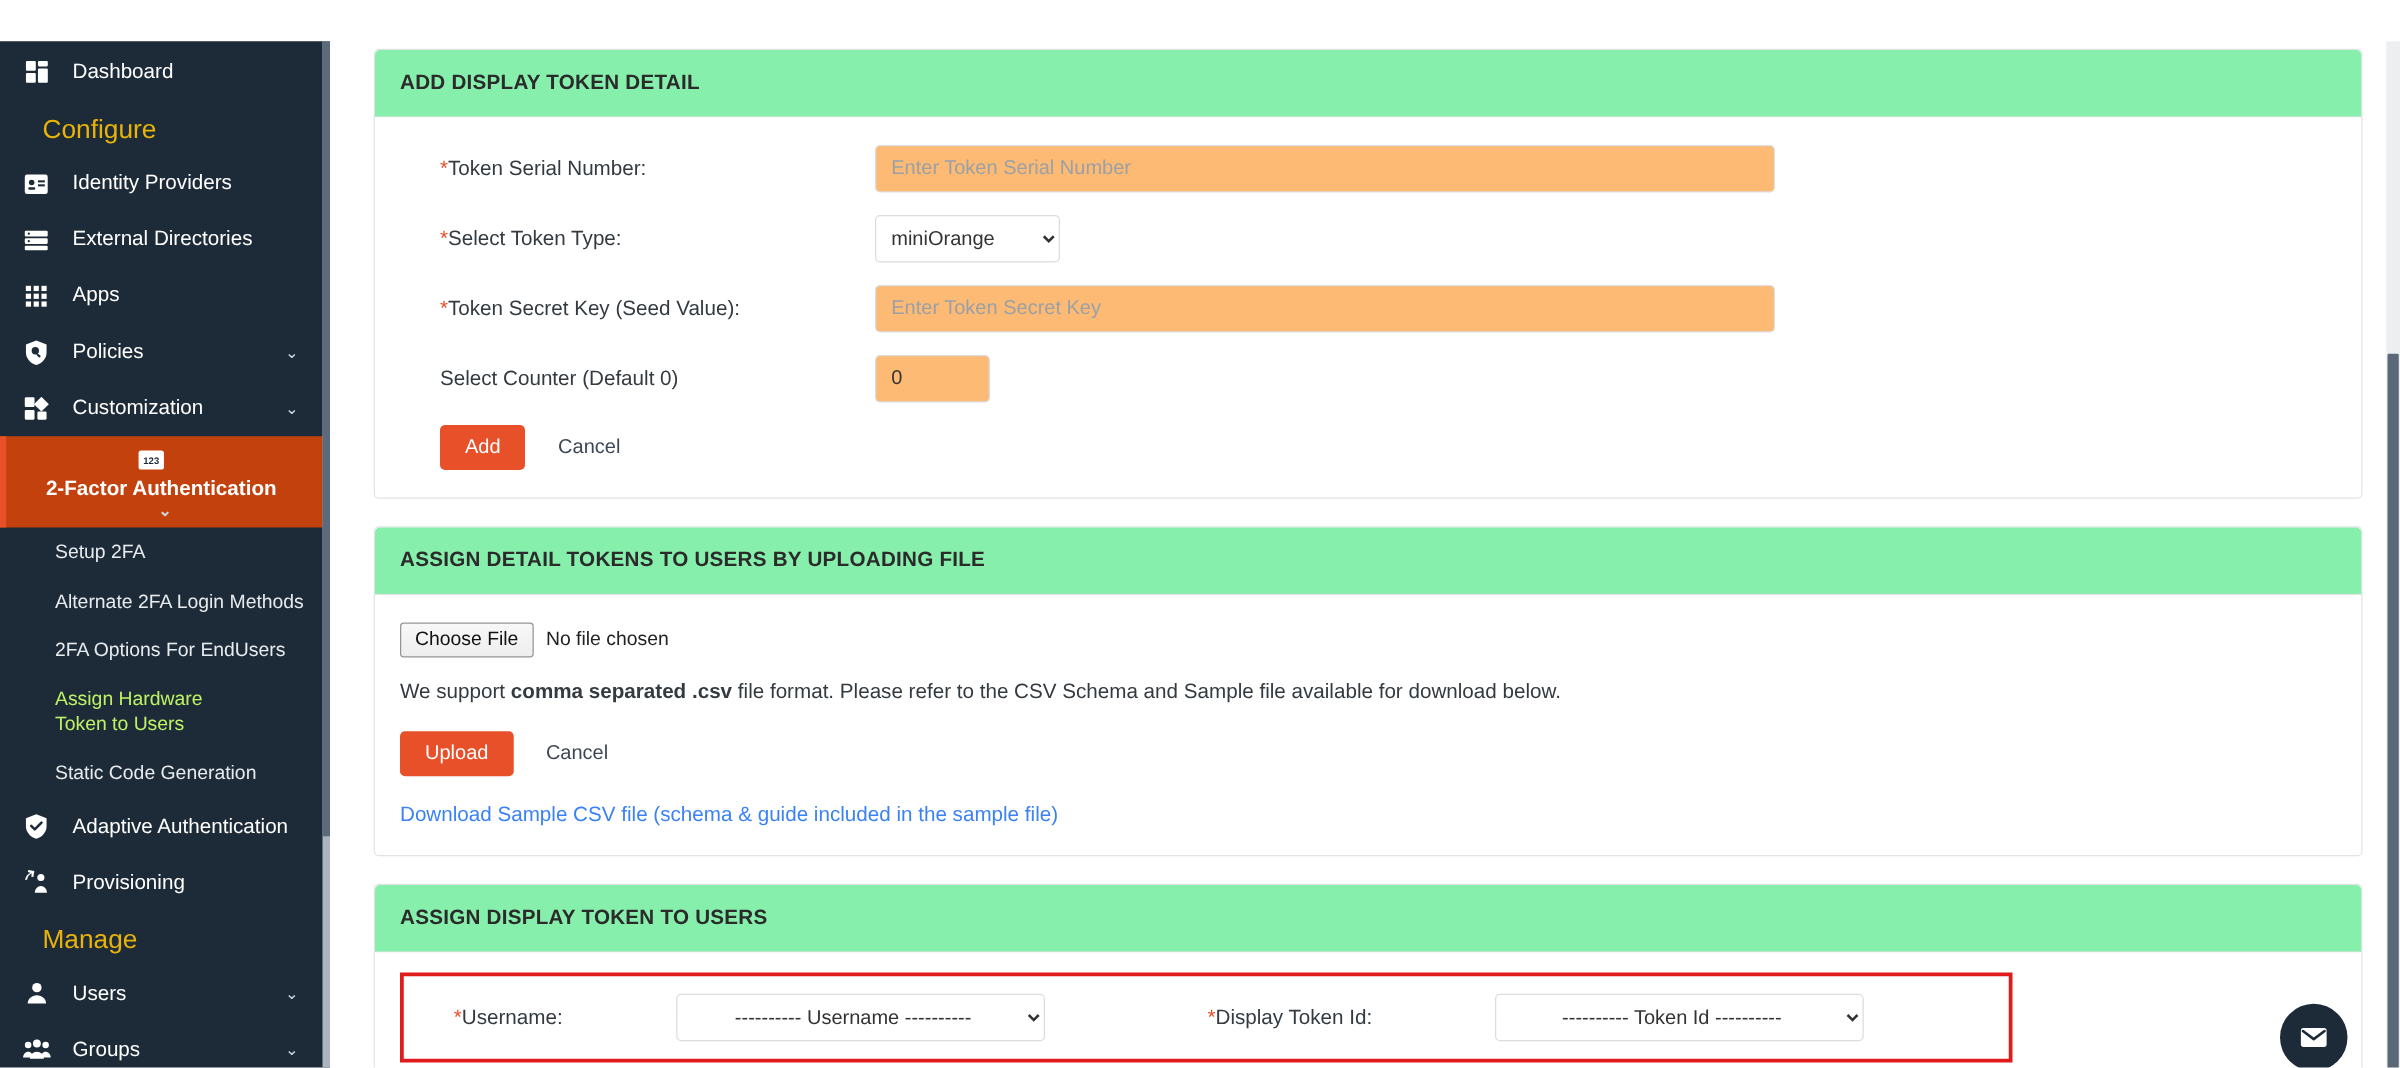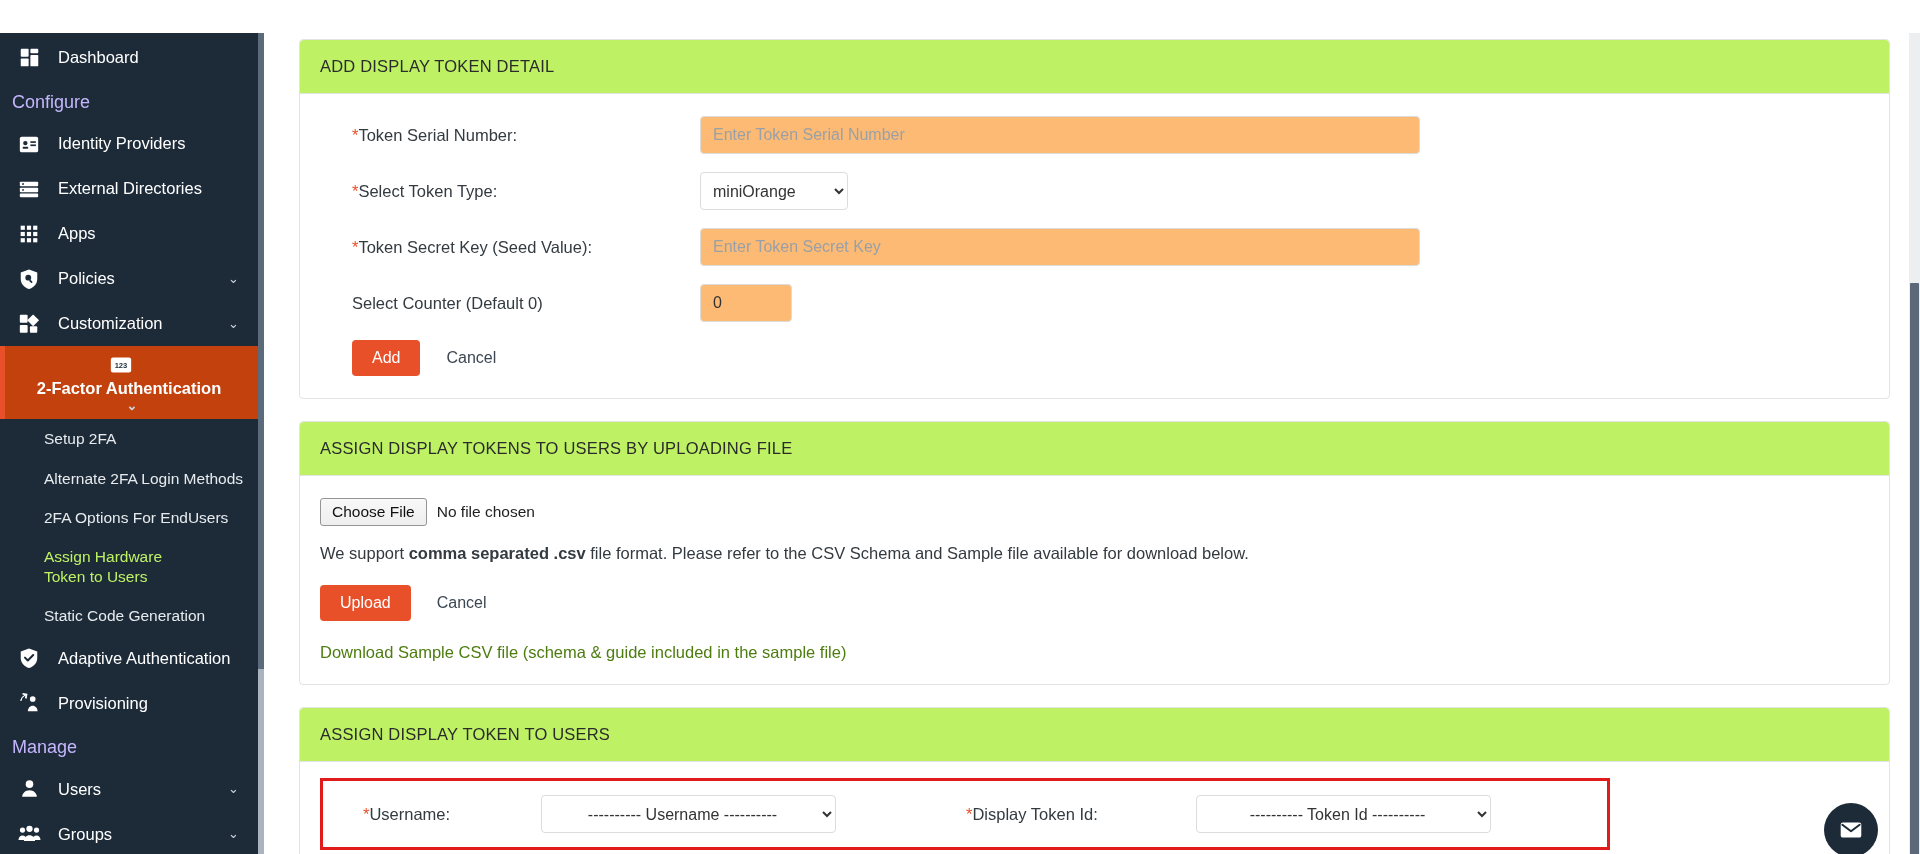--- a/index.html
+++ b/index.html
@@ -54,23 +54,23 @@
     flex-direction: column;
   }
   .nav-item.active::before {
     content: "";
     position: absolute;
     left: 0; top: 0; bottom: 0;
     width: 5px;
     background: #e8502a;
   }
   .section-label {
-    font-size: 18px;
-    color: #c4b5fd;
-    padding: 12px 16px 8px 12px;
+    font-size: 21px;
+    color: #eab308;
+    padding: 12px 16px 8px 34px;
   }
   .sub-group { background: #1d2b39; }
   .sub-item {
     padding: 10px 18px 10px 44px;
     font-size: 15.5px;
     color: #e7ebee;
     cursor: pointer;
     line-height: 1.25;
   }
   .sub-item.current { color: #bef264; }
@@ -98,25 +98,25 @@
     padding: 6px 30px 0 35px;
   }
 
   .card {
     background: #ffffff;
     border: 1px solid #e3e3e3;
     border-radius: 4px;
     margin-bottom: 22px;
   }
   .card-head {
-    background: #bef264;
+    background: #86efac;
     border-bottom: 1px solid #e3e3e3;
     padding: 17px 20px;
     font-size: 16.5px;
-    font-weight: normal;
+    font-weight: bold;
     letter-spacing: .2px;
     color: #2b2b2b;
     border-radius: 4px 4px 0 0;
   }
   .card-body { padding: 22px 20px 22px 20px; }
 
   
   .frow {
     display: flex;
     align-items: center;
@@ -198,21 +198,21 @@
     color: #111;
     cursor: pointer;
   }
   .file-name { font-size: 15.5px; color: #222; margin-left: 10px; }
   .support-text { font-size: 16.5px; color: #333a40; margin-bottom: 22px; }
   .support-text b { font-weight: bold; }
   .dl-link {
     display: inline-block;
     margin-top: 22px;
     font-size: 16.5px;
-    color: #4d7c0f;
+    color: #3b82f6;
     text-decoration: none;
     cursor: pointer;
   }
   .upload-btns { display: flex; align-items: center; }
 
   
   .hl-box {
     border: 3px solid #e01b1b;
     padding: 14px 18px;
     display: flex;
@@ -465,21 +465,21 @@
         </div>
 
         <div class="btn-row">
           <button class="btn-primary">Add</button>
           <button class="btn-link">Cancel</button>
         </div>
       </div>
     </section>
 
     <section class="card">
-      <div class="card-head">ASSIGN DISPLAY TOKENS TO USERS BY UPLOADING FILE</div>
+      <div class="card-head">ASSIGN DETAIL TOKENS TO USERS BY UPLOADING FILE</div>
       <div class="card-body">
 
         <div class="file-row">
           <button class="choose-btn">Choose File</button>
           <span class="file-name">No file chosen</span>
         </div>
 
         <div class="support-text">
           <span>We support </span><b>comma separated .csv</b><span> file format. Please refer to the CSV Schema and Sample file available for download below.</span>
         </div>

